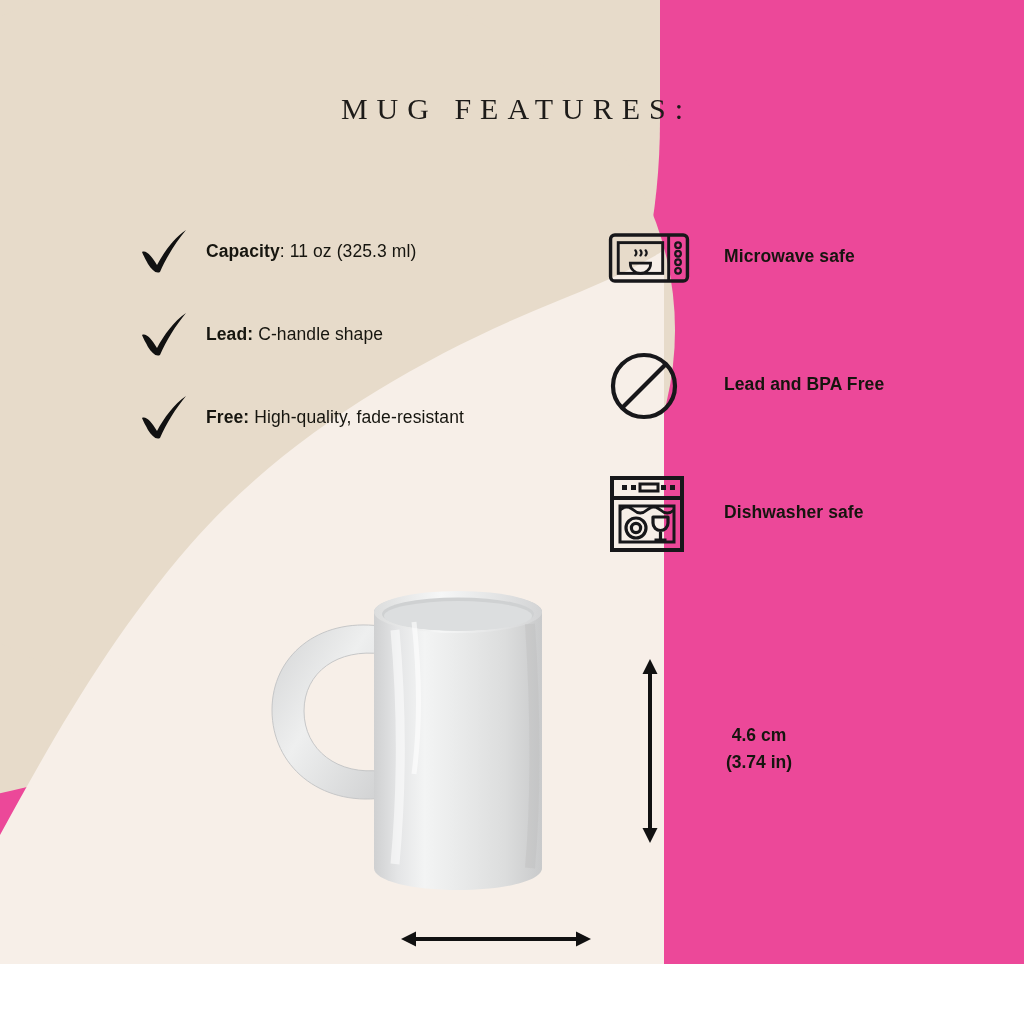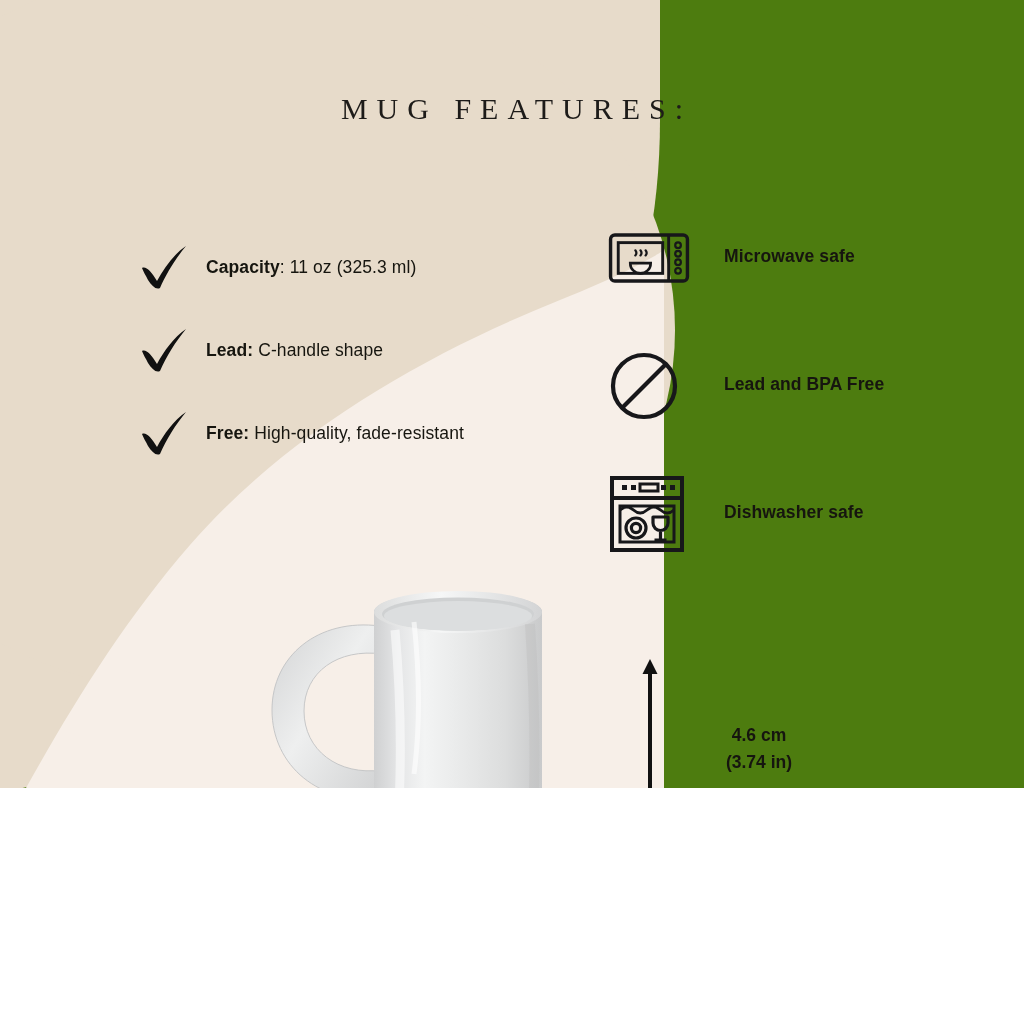--- a/index.html
+++ b/index.html
@@ -3,22 +3,22 @@
 <meta charset="utf-8">
 <style>
   html, body {
     margin: 0;
     padding: 0;
     background: #ffffff;
   }
   #canvas {
     position: relative;
     width: 1024px;
-    height: 788px;
-    background: #4d7c0f;
+    height: 964px;
+    background: #ec4899;
     overflow: hidden;
     font-family: "Liberation Sans", sans-serif;
   }
 
   
   .bg-layer {
     position: absolute;
     inset: 0;
     width: 1024px;
     height: 1024px;
@@ -36,21 +36,21 @@
     letter-spacing: 9px;
     color: #1d1b19;
     font-weight: 400;
     text-indent: 9px;
   }
 
   
   .features {
     position: absolute;
     left: 138px;
-    top: 240px;
+    top: 224px;
     width: 470px;
   }
   .feature-row {
     position: relative;
     height: 83px;
   }
   .check-icon {
     position: absolute;
     left: 0;
     top: 0;

